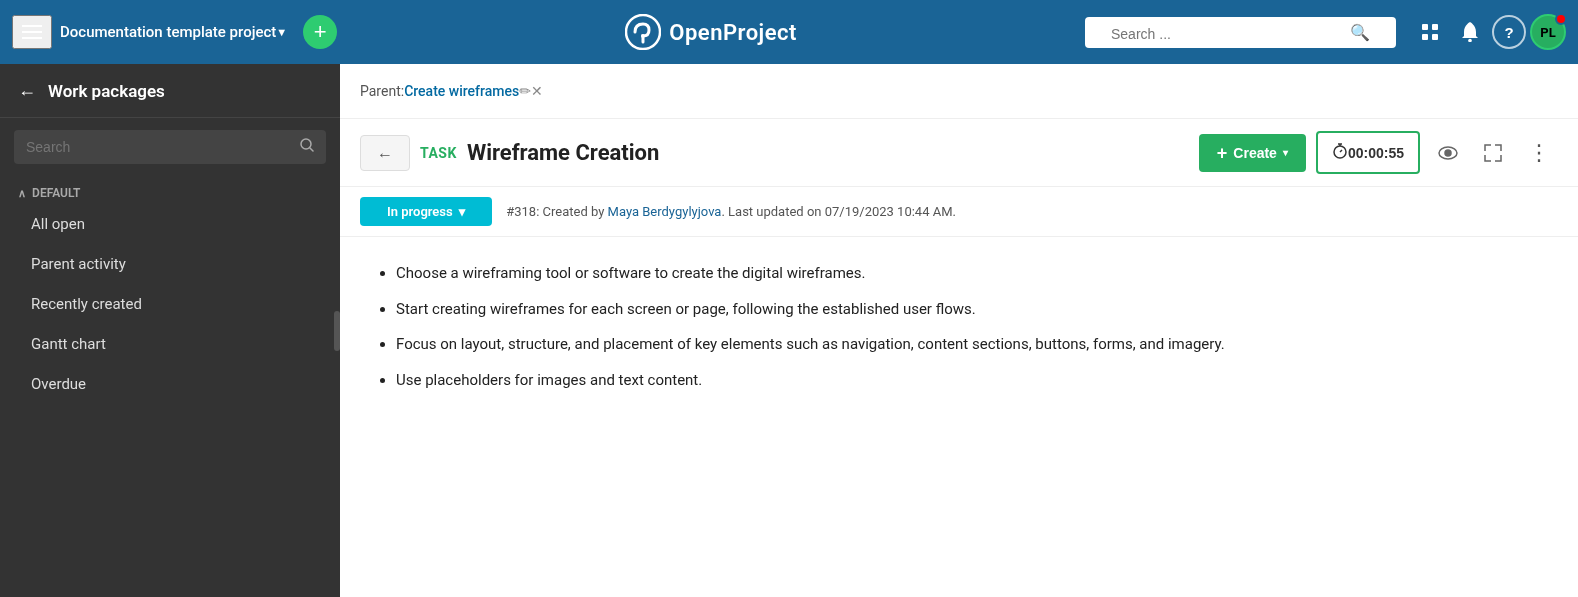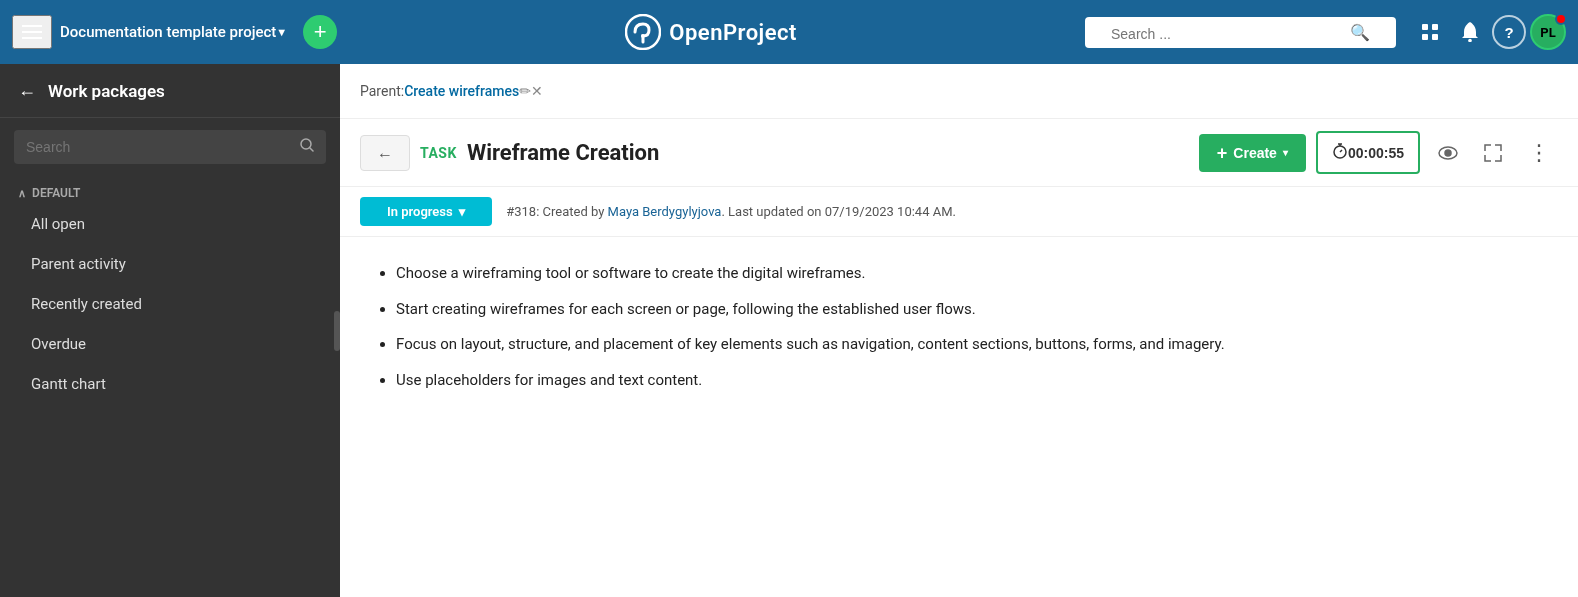--- a/index.html
+++ b/index.html
@@ -411,24 +411,24 @@
     <div class="sidebar-nav-item">
       <span>All open</span>
     </div>
     <div class="sidebar-nav-item">
       <span>Parent activity</span>
     </div>
     <div class="sidebar-nav-item">
       <span>Recently created</span>
     </div>
     <div class="sidebar-nav-item">
+      <span>Gantt chart</span>
+    </div>
+    <div class="sidebar-nav-item">
       <span>Overdue</span>
-    </div>
-    <div class="sidebar-nav-item">
-      <span>Gantt chart</span>
     </div>
     <div class="sidebar-resize-handle"></div>
   </div>
 
   <div class="content-area">
 
     <div class="content-parent-bar">
       <span class="parent-label">Parent:</span>
       <a class="parent-link" href="#">Create wireframes</a>
       <span class="parent-edit-icon">✏</span>

